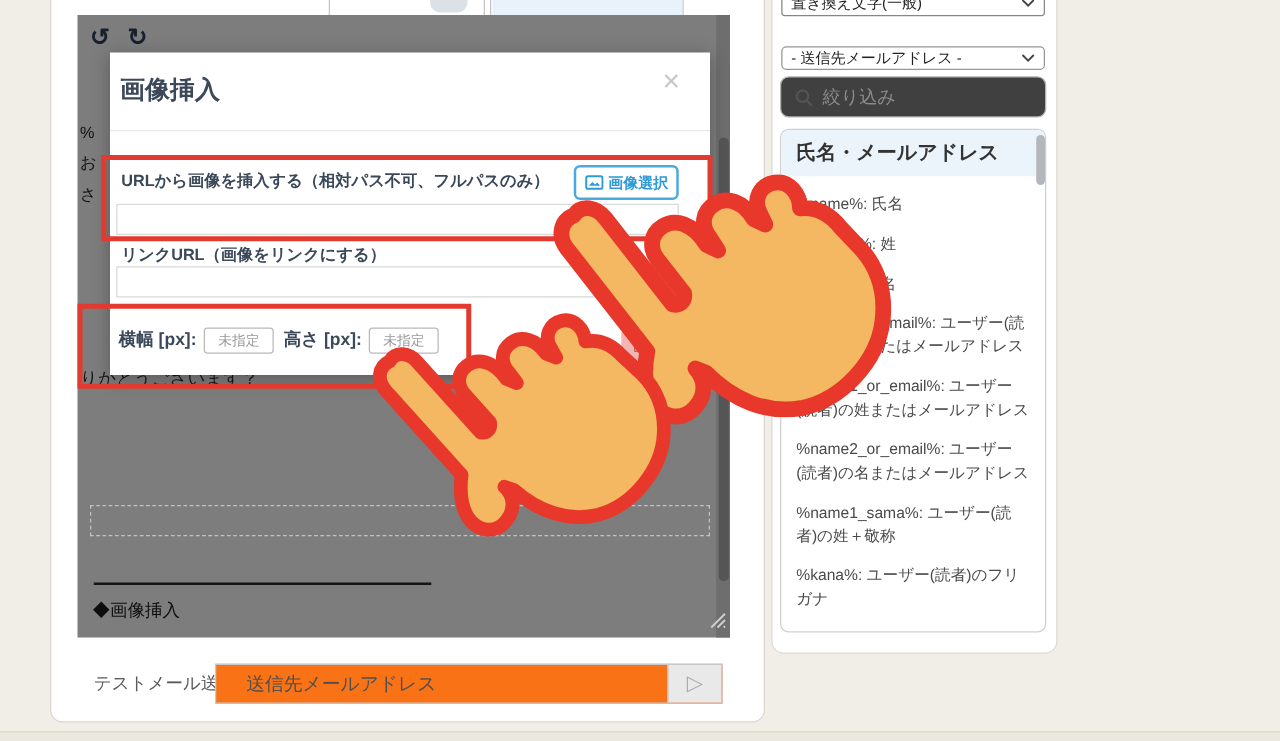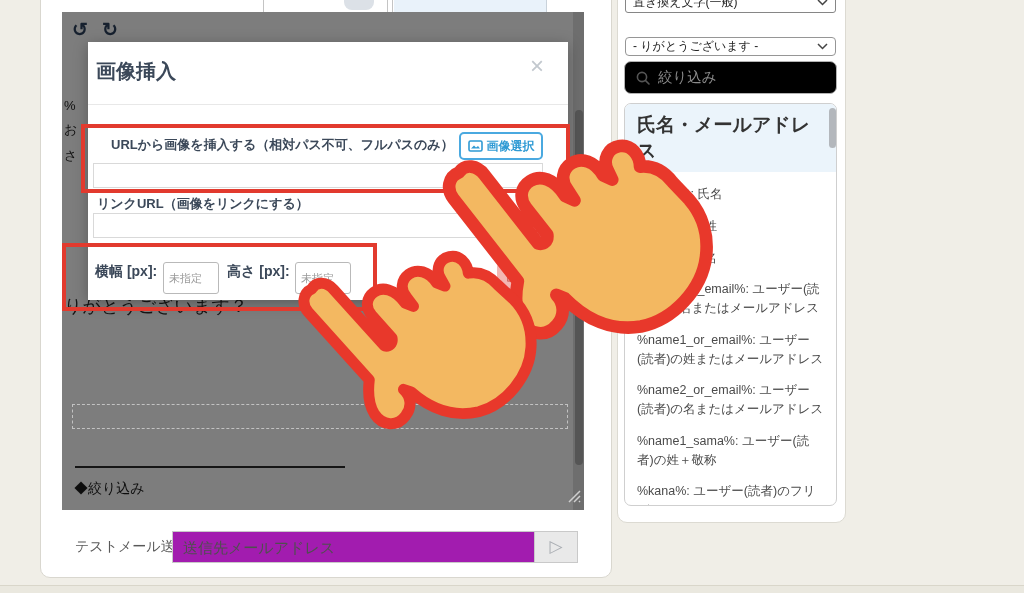--- a/index.html
+++ b/index.html
@@ -12,48 +12,48 @@
     border:1px solid #d9d7cf; border-radius:10px; z-index:1; }
   .tb-div { background:#c4c4c4; width:1px; z-index:2; }
   .tb-pill { left:344px; top:0; width:30px; height:10px; background:#dce1e7; border-radius:0 0 8px 8px; z-index:2; }
   .tb-blue { left:394px; top:0; width:153px; height:13px; background:#e9f2fa; border-right:1px solid #c9d2da; z-index:2; }
 
   
   .gray-area { left:62px; top:12px; width:522px; height:498px; background:#7d7d7d; z-index:3; }
   .undoredo { left:72px; top:18px; font-size:19px; font-weight:bold; color:#16202e; letter-spacing:14px; z-index:4; }
   .peek-col { left:64px; top:98px; display:flex; flex-direction:column; gap:8px; z-index:4; color:#111;
     font-size:13px; }
-  .editor-line { left:64px; top:294px; font-size:18px; color:#161616; z-index:4; white-space:nowrap; }
+  .editor-line { left:64px; top:294px; font-size:14px; color:#161616; z-index:4; white-space:nowrap; }
   .dashed-box { left:72px; top:404px; width:496px; height:25px; border:1px dashed #c2c2c2; z-index:4; }
   .black-rule { left:75px; top:466px; width:270px; height:2px; background:#151515; z-index:4; }
   .afterword { left:74px; top:480px; font-size:14px; color:#0d0d0d; z-index:4; }
   .scroll-track { left:573px; top:12px; width:11px; height:498px; background:#6e6e6e; z-index:4; }
   .scroll-thumb { left:575px; top:110px; width:8px; height:355px; background:#555; border-radius:4px; z-index:5; }
   .resize-corner { left:564px; top:486px; z-index:5; }
 
   
   .modal { left:88px; top:42px; width:480px; height:258px; background:#fff; z-index:10;
     box-shadow:0 3px 14px rgba(0,0,0,.28); }
   .modal-title { left:96px; top:58px; font-size:20px; font-weight:bold; color:#3b4859; z-index:11; }
   .modal-close { left:530px; top:54px; font-size:24px; color:#c2c8ce; z-index:11; line-height:1; cursor:default; }
   .modal-divider { left:88px; top:104px; width:480px; height:1px; background:#e8e8e8; z-index:11; }
   .sec-label { font-size:13px; font-weight:bold; color:#3b4859; z-index:12; white-space:nowrap; }
-  .lbl-url { left:111px; top:136px; }
+  .lbl-url { left:97px; top:136px; }
   .lbl-link { left:97px; top:195px; }
   .img-select-btn { left:459px; top:132px; width:84px; height:28px; background:#fff;
     border:2px solid #4aa9e0; border-radius:5px; z-index:12; display:flex; align-items:center;
     justify-content:center; gap:4px; color:#2f9ad4; font-size:12px; font-weight:bold; }
   .txt-input { background:#fff; border:1px solid #d9d9d9; z-index:12; font-size:13px; padding:0 6px;
     font-family:"Liberation Sans", sans-serif; }
   .inp-url { left:93px; top:163px; width:450px; height:25px; }
   .inp-link { left:93px; top:213px; width:450px; height:25px; }
   .size-label { font-size:14px; font-weight:bold; color:#3b4859; z-index:12; white-space:nowrap; }
   .lbl-w { left:95px; top:263px; } .lbl-h { left:227px; top:263px; }
-  .size-input { width:56px; height:32px; border:1px solid #b9b9b9; border-radius:3px; z-index:12;
-    font-size:11px; padding:0 5px; font-family:"Liberation Sans", sans-serif; }
+  .size-input { width:56px; height:21px; border:1px solid #b9b9b9; border-radius:3px; z-index:12;
+    font-size:11px; padding:0 5px; font-family:"Liberation Sans", sans-serif;text-align:center; }
   .size-input::placeholder { color:#999; }
   .inp-w { left:163px; top:262px; } .inp-h { left:295px; top:262px; }
   .submit-btn { left:497px; top:264px; width:70px; height:26px; background:#f3b7b3; color:#c4493f;
     font-size:13px; border:none; border-radius:3px; z-index:12; text-align:center; line-height:26px;
     white-space:nowrap; overflow:hidden; font-family:"Liberation Sans", sans-serif; }
 
   
   .red-box { border:4px solid #e23a2e; z-index:20; }
   .red-box1 { left:81px; top:124px; width:489px; height:69px; }
   .red-box2 { left:62px; top:243px; width:315px; height:68px; }
@@ -63,32 +63,32 @@
 
   
   .sidebar-card { left:617px; top:-10px; width:229px; height:533px; background:#fff;
     border:1px solid #dcdad2; border-radius:10px; z-index:6; }
   .select { background:#fff; display:flex; align-items:center; justify-content:space-between;
     padding:0 7px; font-size:12px; color:#222; z-index:7; }
   .sel-top { left:625px; top:-8px; width:211px; height:21px; border:1px solid #868686; border-radius:3px; }
   .jump-label { left:625px; top:19px; font-size:13px; color:#3d3d3d; z-index:7;margin-top:47px; }
   .sel-jump { left:625px; top:37px; width:211px; height:19px; border:1px solid #969696; border-radius:4px; }
   .searchbox { left:624px; top:61px; width:213px; height:33px; border:1px solid #b3b3b3; border-radius:7px;
-    background:#000000; display:flex; align-items:center; padding:0 10px; gap:7px; z-index:7; }
+    background:#404040; display:flex; align-items:center; padding:0 10px; gap:7px; z-index:7; }
   .searchbox .ph { font-size:14.5px; color:#8b8b8b; }
   .listbox { left:624px; top:103px; width:213px; height:403px; border:1px solid #cfcfcf; border-radius:7px;
     background:#fff; overflow:hidden; z-index:7; }
-  .list-header { background:#ebf4fb; padding:8px 12px; font-size:19px; font-weight:bold; color:#333; }
+  .list-header { background:#ebf4fb; padding:8px 12px; font-size:16px; font-weight:bold; color:#333; }
   .list-item { margin:13px 12px 0; font-size:12.5px; color:#4a4a4a; line-height:1.5; word-break:break-word; }
   .list-thumb { left:829px; top:108px; width:7px; height:40px; background:#b3b7bc; border-radius:4px; z-index:8; }
 
   
   .testmail-label { left:75px; top:538px; font-size:14px; color:#595959; z-index:4; }
-  .testmail-input { left:172px; top:531px; width:406px; height:32px; border:1px solid #c9c9c9; background:#a21caf;
-    z-index:4; font-size:15px; padding:0 10px 0 10px; font-family:"Liberation Sans", sans-serif; }
+  .testmail-input { left:172px; top:531px; width:406px; height:32px; border:1px solid #c9c9c9; background:#f97316;
+    z-index:4; font-size:15px; padding:0 10px 0 24px; font-family:"Liberation Sans", sans-serif; }
   .testmail-input::placeholder { color:#4f4f4f; }
   .send-btn { left:534px; top:532px; width:43px; height:30px; background:#e9e9e9; border:none;
     border-left:1px solid #c9c9c9; z-index:5; font-size:17px; color:#a9adb2; line-height:30px; text-align:center; }
 
   .footer-strip { left:0; top:585px; width:1024px; height:8px; background:#eae8df; border-top:1px solid #d9d6ca; z-index:0; }
 </style>
 </head>
 <body>
 
 <div class="abs editor-card"></div>
@@ -103,21 +103,21 @@
 <div class="abs undoredo"><span>↺</span><span>↻</span></div>
 <div class="abs peek-col">
 
 <span>%</span>
     <span>お</span>
     <span>さ</span>
   </div>
 <div class="abs editor-line">りがとうございます？</div>
 <div class="abs dashed-box"></div>
 <div class="abs black-rule"></div>
-<div class="abs afterword">◆絞り込み</div>
+<div class="abs afterword">◆画像挿入</div>
 <div class="abs scroll-track"></div>
 <div class="abs scroll-thumb"></div>
 <svg class="abs resize-corner" width="18" height="18">
   <path d="M5 16 L16 5 M10 16 L16 10 M15 16 L16 15" stroke="#cfcfcf" stroke-width="1.5" fill="none"></path>
 </svg>
 
 <div class="abs modal"></div>
 <div class="abs modal-title">画像挿入</div>
 <div class="abs modal-close">×</div>
 <div class="abs modal-divider"></div>
@@ -145,21 +145,21 @@
 
 <div class="abs sidebar-card"></div>
 <div class="abs select sel-top">
   <span>置き換え文字(一般)</span>
   <svg width="11" height="7">
       <polyline points="1,1 5.5,5.5 10,1" fill="none" stroke="#444" stroke-width="1.5"></polyline>
     </svg>
 </div>
 <div class="abs jump-label">項目ジャンプ</div>
 <div class="abs select sel-jump">
-  <span>- りがとうございます -</span>
+  <span>- 送信先メールアドレス -</span>
   <svg width="11" height="7">
       <polyline points="1,1 5.5,5.5 10,1" fill="none" stroke="#444" stroke-width="1.5"></polyline>
     </svg>
 </div>
 <div class="abs searchbox">
   <svg width="16" height="16">
     <circle cx="7" cy="7" r="4.6" fill="none" stroke="#555" stroke-width="1.6"></circle>
     <line x1="10.6" y1="10.6" x2="14" y2="14" stroke="#555" stroke-width="1.6" stroke-linecap="round"></line>
   </svg>
   <span class="ph">絞り込み</span>

